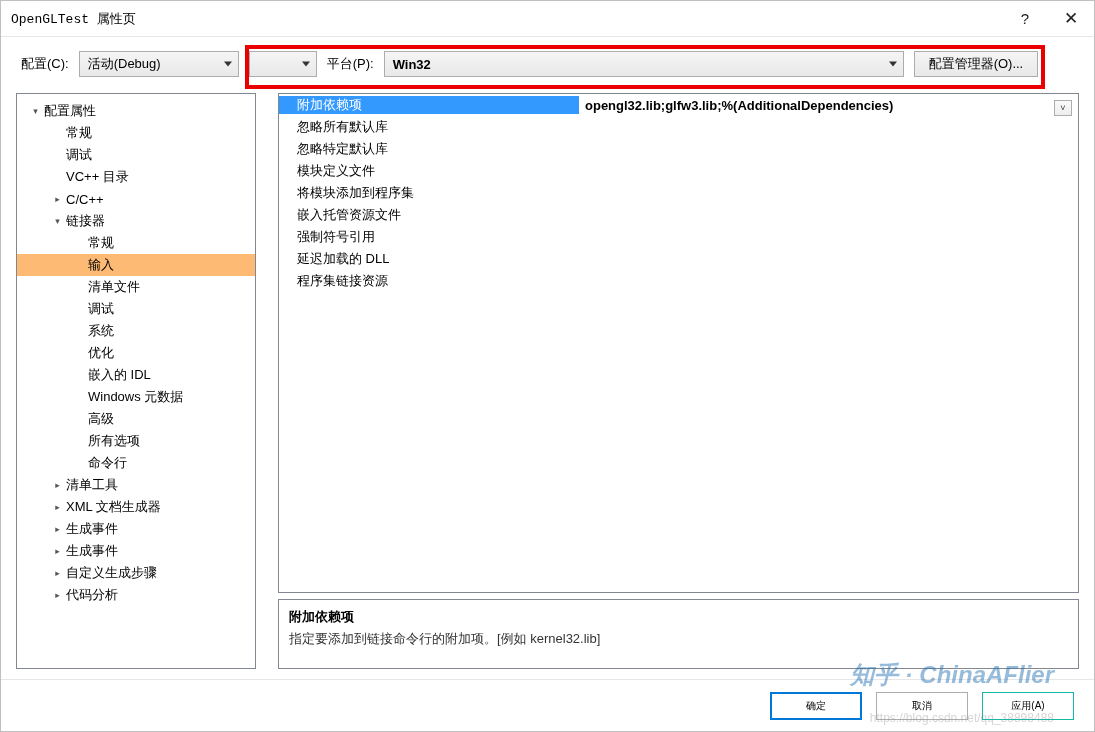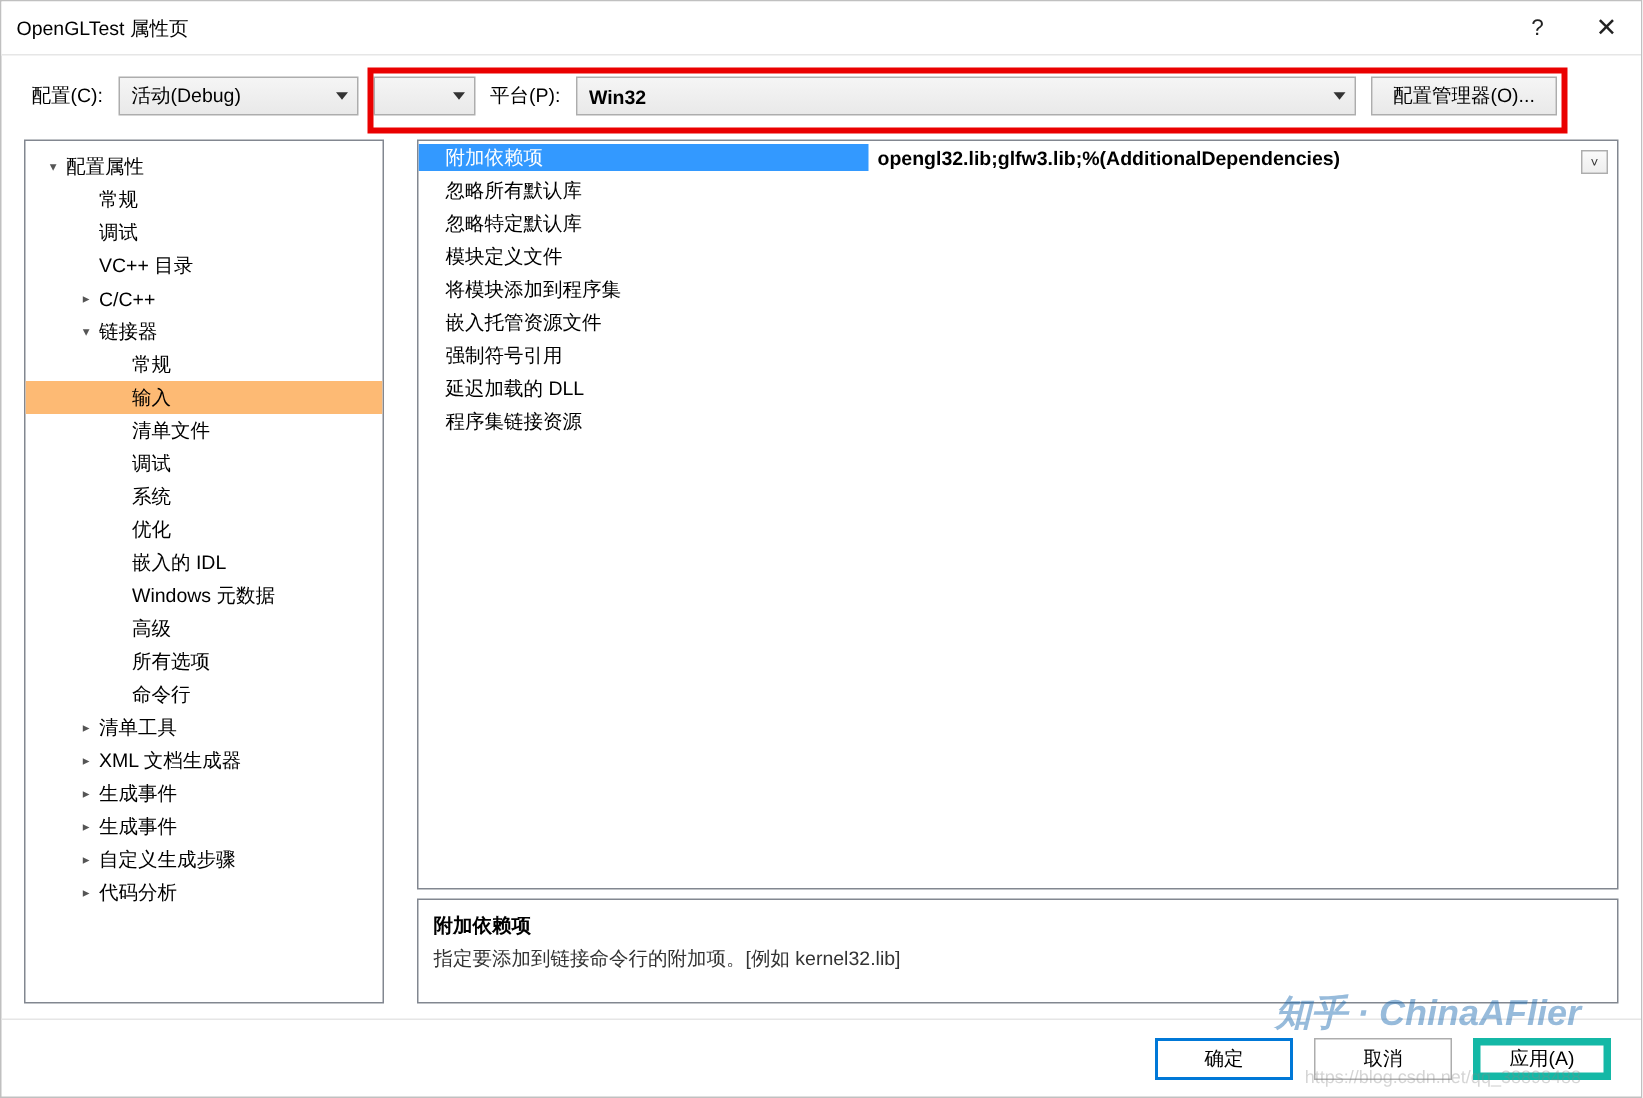--- a/index.html
+++ b/index.html
@@ -1,19 +1,19 @@
 <!DOCTYPE html>
 <html><head>
 <meta charset="utf-8">
 <style>
   * { box-sizing: border-box; }
   html, body { margin: 0; padding: 0; font-family: "Microsoft YaHei", "Segoe UI", sans-serif; font-size: 13px; color: #000; background: #fff; }
   .window { width: 1095px; height: 732px; border: 1px solid #c0c0c0; background: #fff; display: flex; flex-direction: column; position: relative; }
   .titlebar { height: 36px; display: flex; align-items: center; padding-left: 10px; border-bottom: 1px solid #e6e6e6; background: #fff; }
-  .titlebar .title { flex: 1; font-size: 13px; }
+  .titlebar .title { flex: 1; font-size: 13px; font-family: Liberation Mono, monospace; }
   .titlebar .btn { width: 46px; height: 36px; display: flex; align-items: center; justify-content: center; font-size: 15px; color: #222; }
   .titlebar .btn.close { font-size: 17px; }
   .toolbar-wrap { position: relative; padding: 12px 15px 12px 20px; height: 56px; }
   .toolbar { display: flex; align-items: center; gap: 10px; height: 30px; }
   .lbl { white-space: nowrap; font-size: 13px; }
   .combo { background: linear-gradient(#f5f5f5,#e9e9e9); border: 1px solid #adadad; height: 26px; display: flex; align-items: center; padding: 0 8px; position: relative; font-size: 13px; }
   .combo.config { width: 160px; }
   .combo.extra { width: 68px; }
   .combo.platform { width: 520px; font-weight: bold; }
   .combo .arrow { position: absolute; right: 6px; top: 50%; transform: translateY(-50%); width: 0; height: 0; border-left: 4px solid transparent; border-right: 4px solid transparent; border-top: 5px solid #333; }
@@ -31,21 +31,21 @@
   .grid { flex: 1; overflow: auto; }
   .grid-row { display: flex; height: 22px; align-items: center; font-size: 13px; }
   .grid-row .gname { width: 300px; padding-left: 18px; white-space: nowrap; overflow: hidden; }
   .grid-row .gval { flex: 1; padding-left: 6px; white-space: nowrap; overflow: hidden; font-weight: 700; }
   .grid-row.selected .gname { background: #3399ff; color: #fff; }
   .drop-indicator { position: absolute; right: 6px; top: 6px; width: 18px; height: 16px; border: 1px solid #adadad; background: linear-gradient(#fafafa,#eee); display: flex; align-items: center; justify-content: center; font-size: 9px; color: #333; }
   .desc { border: 1px solid #828790; border-top: 1px solid #828790; background: #fff; padding: 8px 10px; margin-top: 6px; height: 70px; }
   .desc .t { font-weight: 700; font-size: 13px; margin-bottom: 4px; }
   .desc .d { font-size: 13px; color: #333; }
   .footer { height: 52px; display: flex; align-items: center; justify-content: flex-end; gap: 14px; padding: 0 20px; border-top: 1px solid #e6e6e6; position: relative; }
-  .okbtn { min-width: 92px; height: 28px; border: 2px solid #0078d7; background: #fff; display: flex; align-items: center; justify-content: center; font-size: 13px; }
+  .okbtn { min-width: 92px; height: 28px; border: 2px solid #0078d7; background: #fff; display: flex; align-items: center; justify-content: center; font-size: 10px; }
   .watermark { position: absolute; right: 40px; bottom: 40px; opacity: 0.45; pointer-events: none; font-style: italic; font-size: 24px; color: #1a69b0; font-weight: 600; }
   .watermark2 { position: absolute; right: 40px; bottom: 6px; opacity: 0.35; pointer-events: none; font-size: 12px; color: #888; }
 </style>
 </head>
 <body>
 
 <div class="window">
 
   <div class="titlebar">
     <div class="title">OpenGLTest 属性页</div>
@@ -247,21 +247,21 @@
 
   </div>
 
   <div class="footer">
     <div class="okbtn">
         <span>确定</span>
       </div>
     <div class="okbtn" style="border:1px solid #adadad;">
         <span>取消</span>
       </div>
-    <div class="okbtn" style="border:5px solid #14b8a6;">
+    <div class="okbtn" style="border:1px solid #14b8a6;">
         <span>应用(A)</span>
       </div>
   </div>
 
   <div class="watermark">知乎 · ChinaAFlier</div>
   <div class="watermark2">https://blog.csdn.net/qq_38898488</div>
 
 </div>
 
 </body></html>

